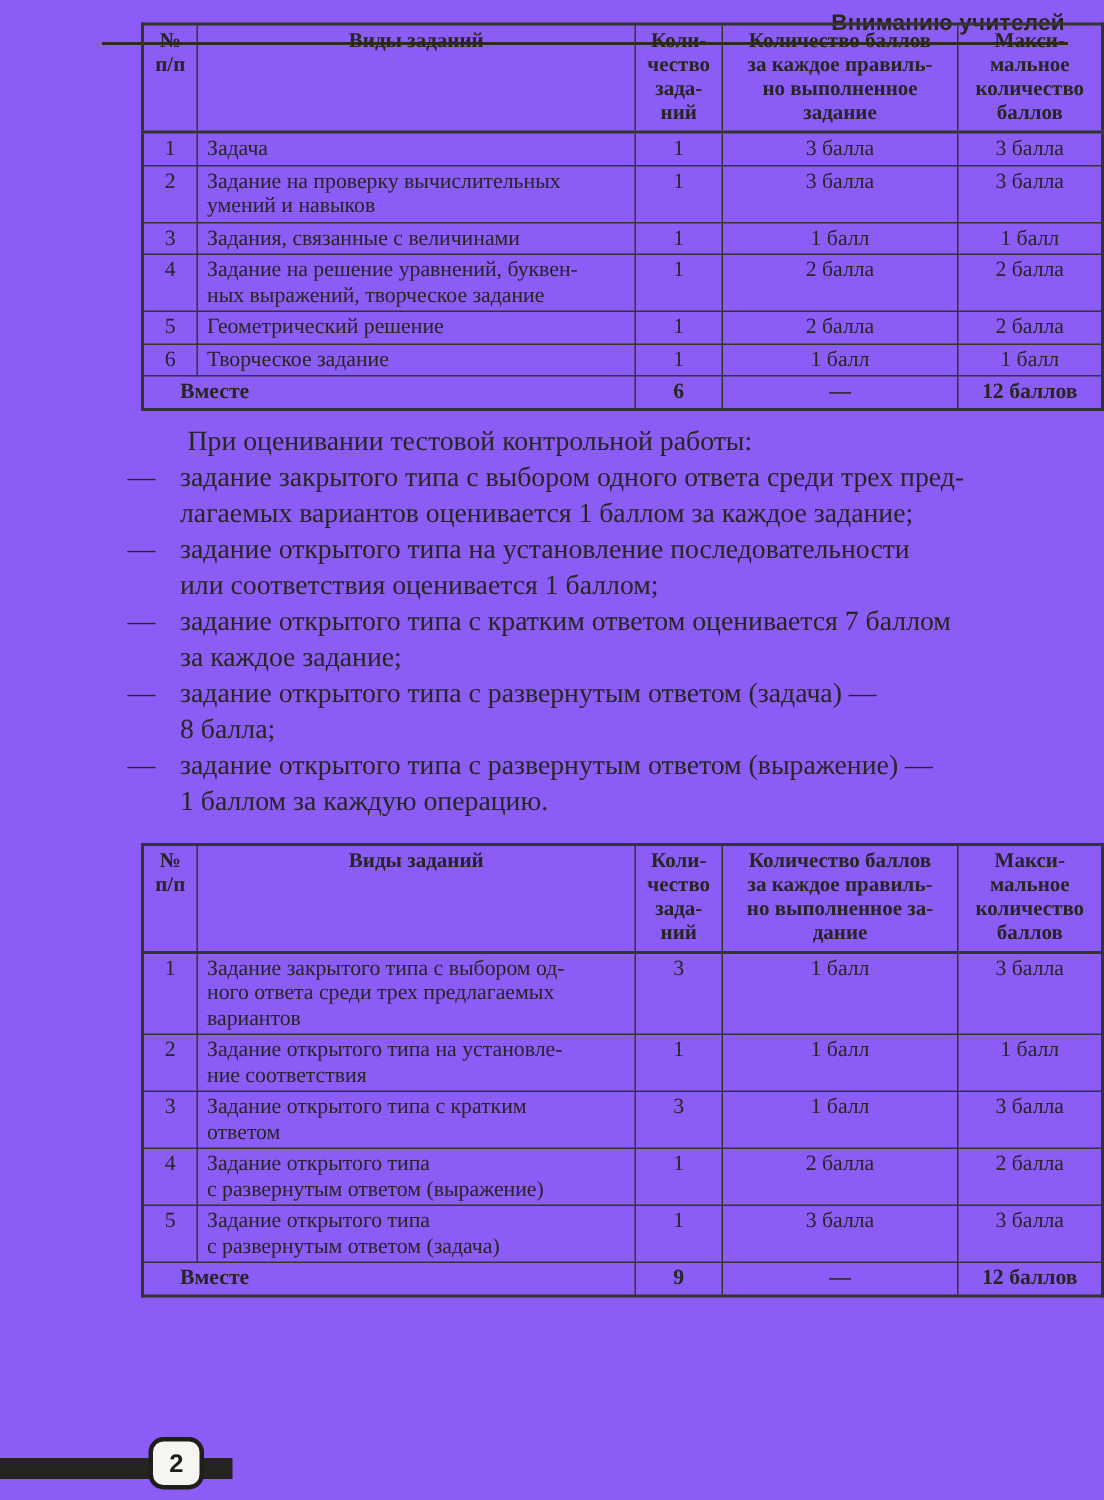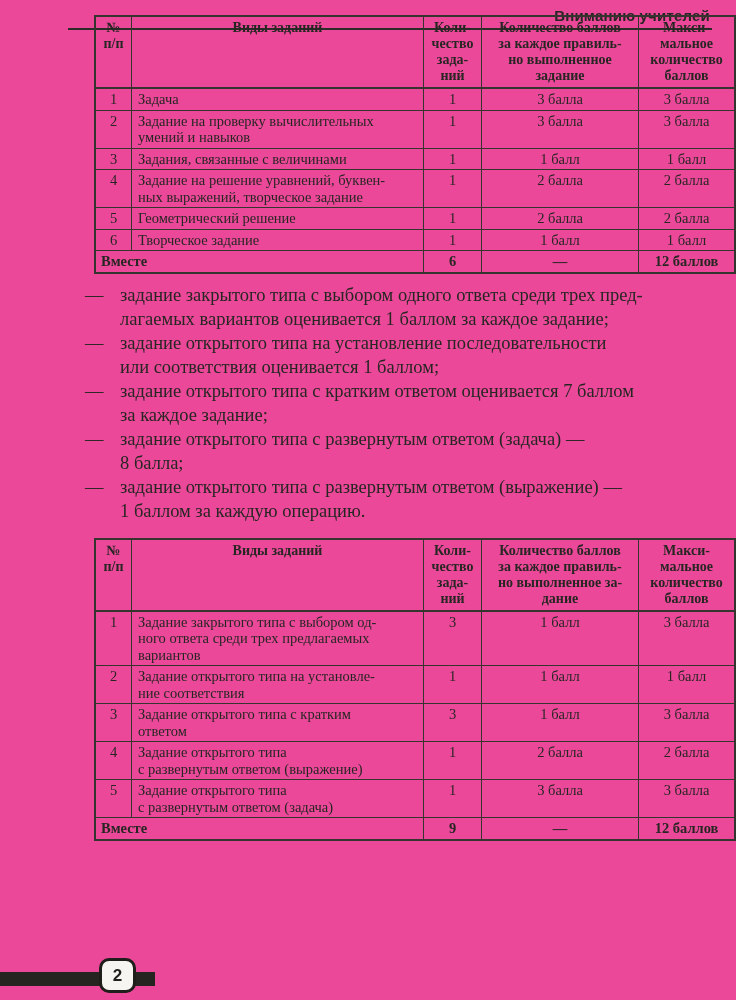--- a/index.html
+++ b/index.html
@@ -1,19 +1,19 @@
 <!DOCTYPE html>
 <html><head>
 <meta charset="utf-8">
 <style>
   html,body{margin:0;padding:0;background:#ffffff;}
   .page{
     position:relative;
     width:736px;height:1000px;
-    background:#ec4899;
+    background:#8b5cf6;
     color:#272623;
     font-family:"Liberation Serif","DejaVu Serif",serif;
     overflow:hidden;
     box-sizing:border-box;
   }
   .header-note{
     position:absolute;top:7px;right:26px;
     font-family:"Liberation Sans","DejaVu Sans",sans-serif;
     font-weight:bold;font-size:15px;letter-spacing:0.2px;
   }
@@ -52,21 +52,21 @@
   table.grid th:nth-child(1){width:31px;}
   table.grid th:nth-child(2){width:287px;}
   table.grid th:nth-child(3){width:53px;}
   table.grid th:nth-child(4){width:152px;}
   table.grid th:nth-child(5){width:91px;}
   table.grid thead th{border-bottom:2px solid #35342f;}
   table.grid td{white-space:pre-line;}
   table.grid td.c-num,table.grid td.c-center{text-align:center;}
   table.grid td.c-task{text-align:left;}
   table.grid tr.footer-row td{font-weight:bold;}
-  table.grid tr.footer-row td.f-label{text-align:left;padding-left:5px;}
+  table.grid tr.footer-row td.f-label{text-align:left;padding-left:24px;}
   .body-text{
     margin:9px 26px 0 85px;
     font-size:18.5px;
     line-height:24px;
   }
   .intro{margin:0 0 0 0;text-indent:40px;}
   .bullet{display:flex;align-items:flex-start;}
   .bullet .dash{flex:0 0 35px;}
   .bullet .btext{flex:1;white-space:pre-line;}
   .footer-bar{
@@ -164,20 +164,21 @@
           <tr class="footer-row">
             <td colspan="2" class="f-label">Вместе</td>
             <td class="c-center">6</td>
             <td class="c-center">—</td>
             <td class="c-center">12 баллов</td>
           </tr>
         </tbody>
     </table>
 
     <div class="body-text">
+      <p class="intro">При оценивании тестовой контрольной работы:</p>
       <div>
           <div class="bullet">
             <span class="dash">—</span>
             <span class="btext">задание закрытого типа с выбором одного ответа среди трех пред-
 лагаемых вариантов оценивается 1 баллом за каждое задание;</span>
           </div>
           <div class="bullet">
             <span class="dash">—</span>
             <span class="btext">задание открытого типа на установление последовательности
 или соответствия оценивается 1 баллом;</span>

